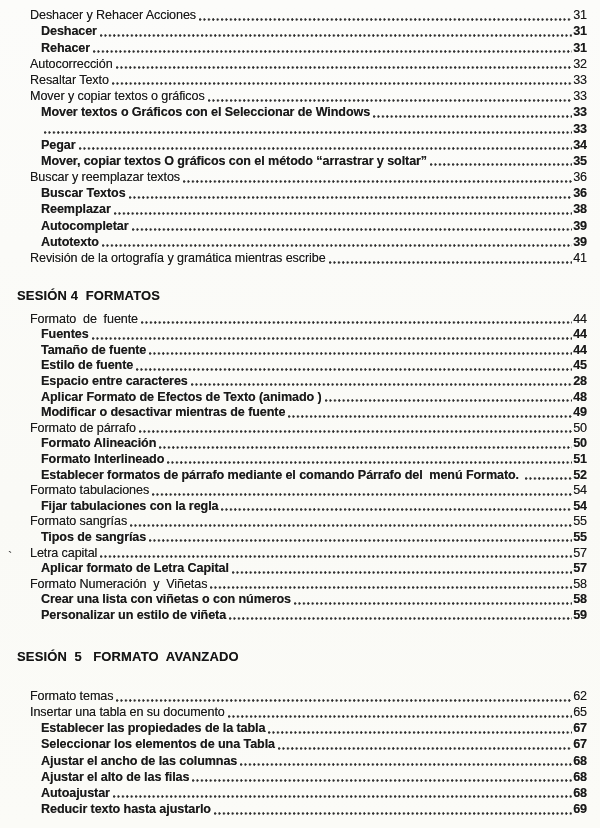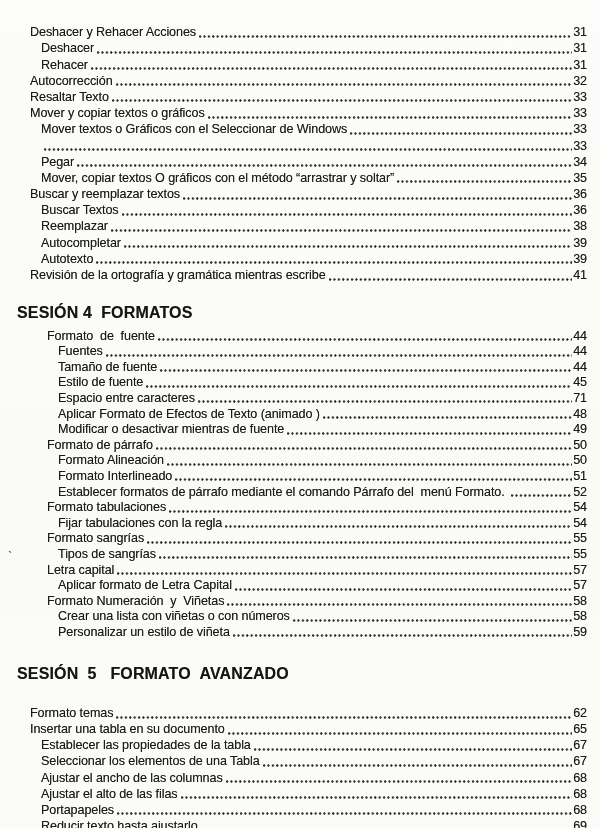--- a/index.html
+++ b/index.html
@@ -12,50 +12,50 @@
     overflow: hidden;
     background: #fbfbf8;
     font-family: "Liberation Sans", sans-serif;
     color: #1b1b1b;
   }
   .page {
     position: relative;
     width: 600px;
     height: 828px;
     box-sizing: border-box;
-    padding-top: 24px;
+    padding-top: 7px;
     background: linear-gradient(180deg, #fcfcfa 0%, #fafaf6 60%, #fbfbf7 100%);
   }
   .toc-section { display: block; }
 
   .sec-heading {
     font-weight: bold;
-    font-size: 16px;
+    font-size: 13px;
     line-height: 17px;
     padding-left: 17px;
     letter-spacing: 0.15px;
     white-space: pre;
     color: #151515;
     text-shadow: 0 0 0.4px rgba(0,0,0,0.45);
   }
   .sec1 .sec-heading { margin-top: 21px; margin-bottom: 7px; }
   .sec2 .sec-heading { margin-top: 25px; margin-bottom: 23px; }
 
   .row {
     display: flex;
     align-items: flex-end;
     padding-right: 13px;
     box-sizing: border-box;
   }
   .sec0 .row { height: 16.2px; }
-  .sec1 .row { height: 15.6px; margin-left: 17px; }
+  .sec1 .row { height: 15.6px; }
   .sec2 .row { height: 16.15px; }
 
   .lvl1 { padding-left: 30px; }
-  .lvl2 { padding-left: 41px; }
+  .lvl2 { padding-left: 41px; font-weight: bold; }
 
   .title, .pagenum {
     font-size: 12.6px;
     line-height: 15px;
     letter-spacing: -0.1px;
     white-space: pre;
     color: #1a1a1a;
     text-shadow: 0 0 0.35px rgba(0,0,0,0.5);
   }
   .leader {
@@ -195,21 +195,21 @@
 
   <div class="row lvl2">
     <span class="title">Estilo de fuente</span>
     <span class="leader"></span>
     <span class="pagenum">45</span>
   </div>
 
   <div class="row lvl2">
     <span class="title">Espacio entre caracteres</span>
     <span class="leader"></span>
-    <span class="pagenum">71</span>
+    <span class="pagenum">28</span>
   </div>
 
   <div class="row lvl2">
     <span class="title">Aplicar Formato de Efectos de Texto (animado )</span>
     <span class="leader"></span>
     <span class="pagenum">48</span>
   </div>
 
   <div class="row lvl2">
     <span class="title">Modificar o desactivar mientras de fuente</span>
@@ -328,21 +328,21 @@
     <span class="pagenum">68</span>
   </div>
 
   <div class="row lvl2">
     <span class="title">Ajustar el alto de las filas</span>
     <span class="leader"></span>
     <span class="pagenum">68</span>
   </div>
 
   <div class="row lvl2">
-    <span class="title">Portapapeles</span>
+    <span class="title">Autoajustar</span>
     <span class="leader"></span>
     <span class="pagenum">68</span>
   </div>
 
   <div class="row lvl2">
     <span class="title">Reducir texto hasta ajustarlo</span>
     <span class="leader"></span>
     <span class="pagenum">69</span>
   </div>
 </div>

